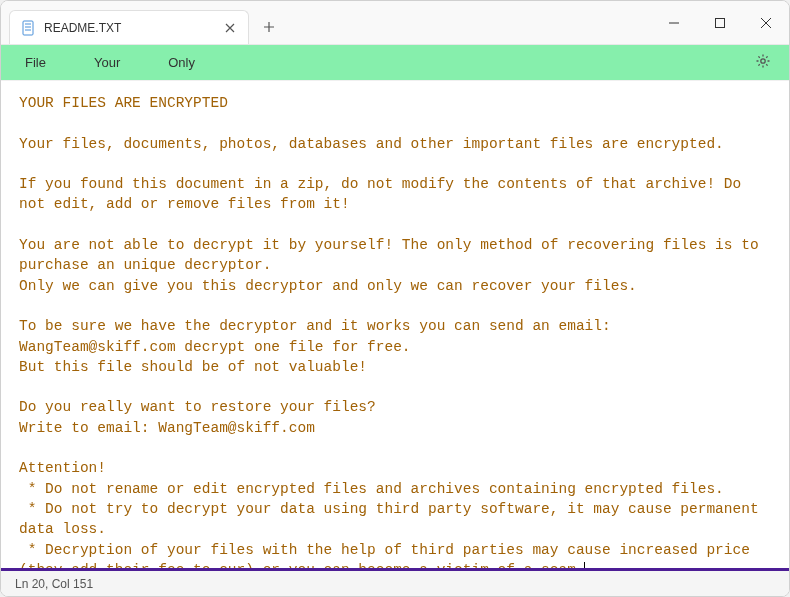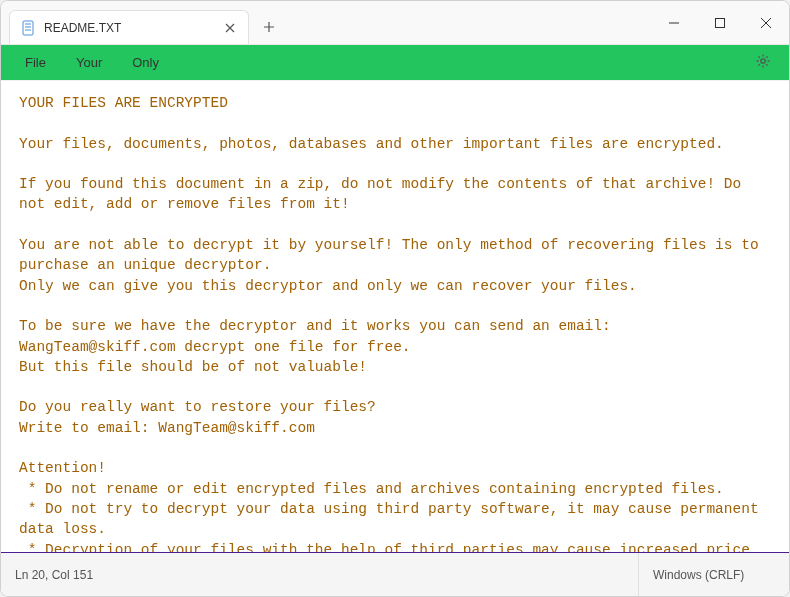--- a/index.html
+++ b/index.html
@@ -90,25 +90,25 @@
       width: 46px;
       height: 44px;
       display: flex;
       align-items: center;
       justify-content: center;
       color: #333;
       cursor: pointer;
     }
     .menubar {
       height: 36px;
-      background: #22c55e;
+      background: #86efac;
       display: flex;
       align-items: center;
       padding: 0 10px;
-      gap: 2px;
+      gap: 20px;
       border-bottom: 1px solid #f0f0f0;
     }
     .menu-item {
       padding: 6px 14px;
       font-size: 13px;
       color: #333;
       border-radius: 4px;
       cursor: pointer;
     }
     .menu-spacer { flex: 1; }
@@ -135,23 +135,23 @@
     }
     .cursor {
       display: inline-block;
       width: 1px;
       height: 16px;
       background: #000;
       vertical-align: text-bottom;
       margin-left: -1px;
     }
     .statusbar {
-      height: 44px;
+      height: 28px;
       background: #f5f5f5;
-      border-top: 1px solid #4c1d95;
+      border-top: 3px solid #4c1d95;
       display: flex;
       align-items: center;
       font-size: 12px;
       color: #555;
     }
     .status-cell {
       padding: 0 14px;
       border-right: 1px solid #e0e0e0;
       height: 100%;
       display: flex;
@@ -238,16 +238,15 @@
 Do you really want to restore your files?
 Write to email: WangTeam@skiff.com
 
 Attention!
  * Do not rename or edit encrypted files and archives containing encrypted files.
  * Do not try to decrypt your data using third party software, it may cause permanent data loss.
  * Decryption of your files with the help of third parties may cause increased price (they add their fee to our) or you can become a victim of a scam.</span><span class="cursor"></span></div>
 
   <div class="statusbar">
     <div class="status-cell wide">Ln 20, Col 151</div>
-    <div class="status-cell" style="min-width:150px">Windows (CRLF)</div>
   </div>
 
 </div>
 
 </body></html>

